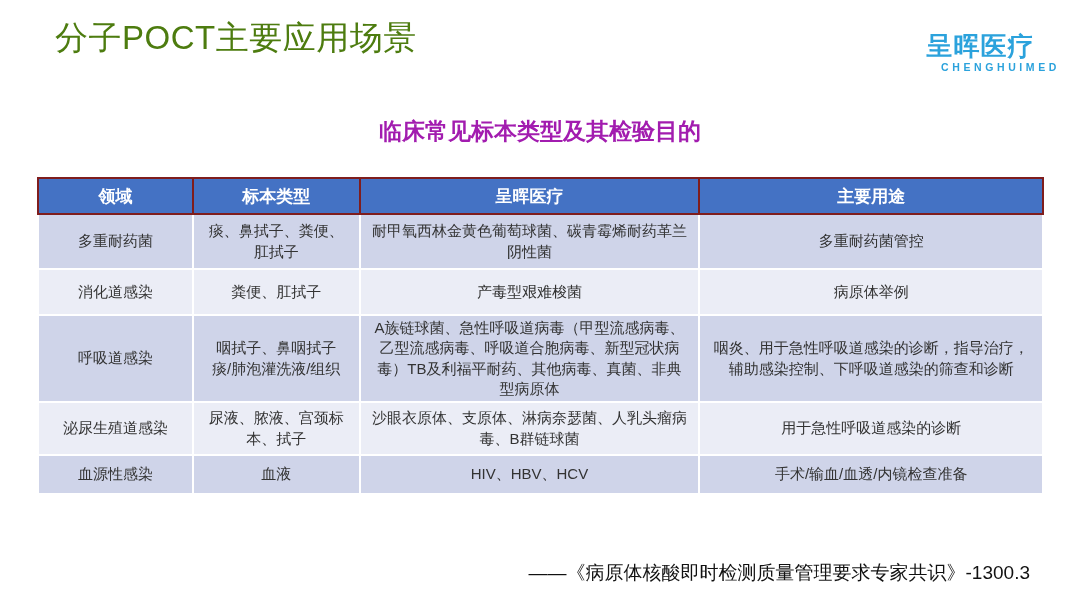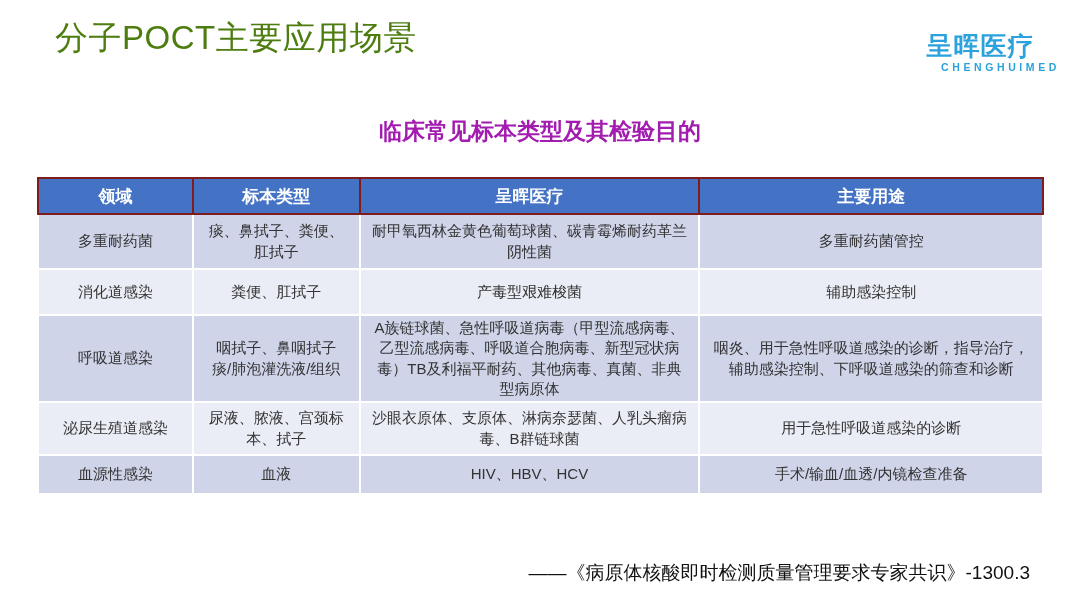--- a/index.html
+++ b/index.html
@@ -113,21 +113,21 @@
         <tr class="odd">
           <td>多重耐药菌</td>
           <td>痰、鼻拭子、粪便、肛拭子</td>
           <td>耐甲氧西林金黄色葡萄球菌、碳青霉烯耐药革兰阴性菌</td>
           <td>多重耐药菌管控</td>
         </tr>
         <tr class="even">
           <td>消化道感染</td>
           <td>粪便、肛拭子</td>
           <td>产毒型艰难梭菌</td>
-          <td>辅助感染控制</td>
+          <td>病原体举例</td>
         </tr>
         <tr class="odd">
           <td>呼吸道感染</td>
           <td>咽拭子、鼻咽拭子
 痰/肺泡灌洗液/组织</td>
           <td>A族链球菌、急性呼吸道病毒（甲型流感病毒、乙型流感病毒、呼吸道合胞病毒、新型冠状病毒）TB及利福平耐药、其他病毒、真菌、非典型病原体</td>
           <td>咽炎、用于急性呼吸道感染的诊断，指导治疗，辅助感染控制、下呼吸道感染的筛查和诊断</td>
         </tr>
         <tr class="even">
           <td>泌尿生殖道感染</td>

